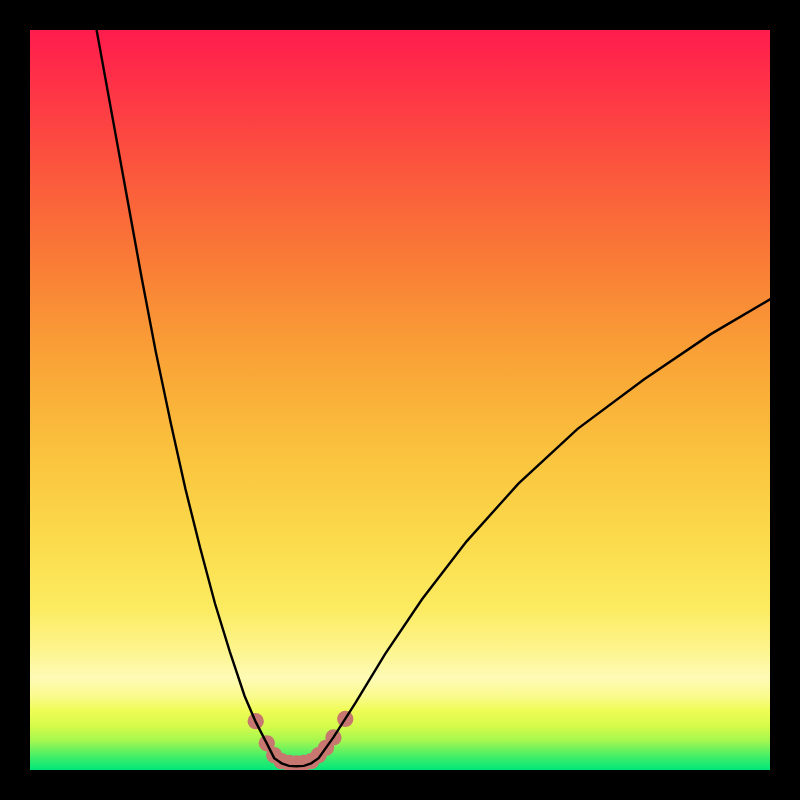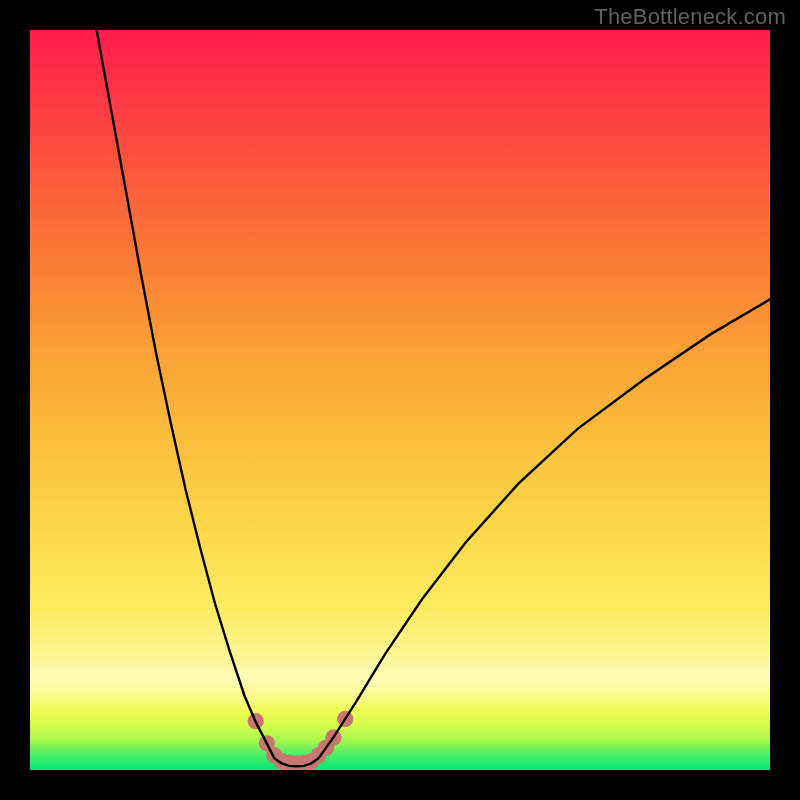--- a/index.html
+++ b/index.html
@@ -83,14 +83,13 @@
           <circle cx="288.6" cy="725.2" r="8.14" fill="#c7776f"></circle>
           <circle cx="296" cy="717.8" r="8.14" fill="#c7776f"></circle>
           <circle cx="303.4" cy="707.44" r="8.14" fill="#c7776f"></circle>
           <circle cx="315.24" cy="688.94" r="8.14" fill="#c7776f"></circle>
         </g>
       <g fill="none" stroke="#000" stroke-width="2.4" stroke-linecap="round">
           <path d="M 66.6 0 L 81.4 81.39999999999998 L 96.2 162.79999999999995 L 111 244.2 L 125.80000000000001 321.90000000000003 L 140.6 392.20000000000005 L 155.4 458.8 L 170.20000000000002 518 L 185 573.5 L 199.8 621.6 L 214.6 666 L 225.7 691.9 L 236.8 713.36 L 244.20000000000002 728.16 L 244.20000000000002 728.16 L 251.60000000000002 733.34 L 259 735.93 L 266.4 736.3 L 273.8 735.93 L 281.2 733.34 L 288.6 728.16 L 288.6 728.16 L 303.4 707.44 L 325.6 672.66 L 355.2 623.8199999999999 L 392.20000000000005 569.06 L 436.59999999999997 511.34000000000003 L 488.40000000000003 453.62 L 547.6 398.85999999999996 L 614.1999999999999 349.28 L 680.8000000000001 304.14000000000004 L 740 269.36 "></path>
         </g>
     </svg>
   </div>
-  <div class="watermark">TheBottleneck.com</div>
 </div>
 
 </body></html>

